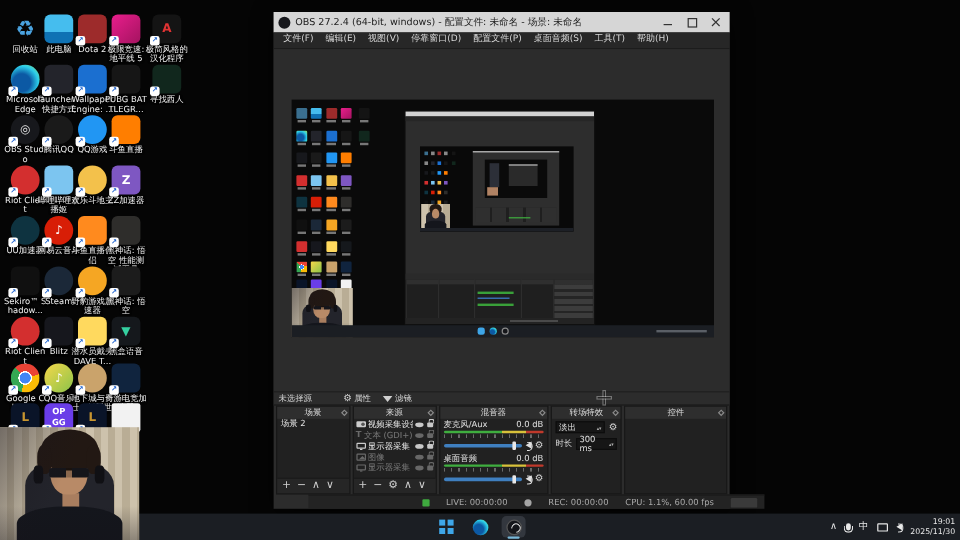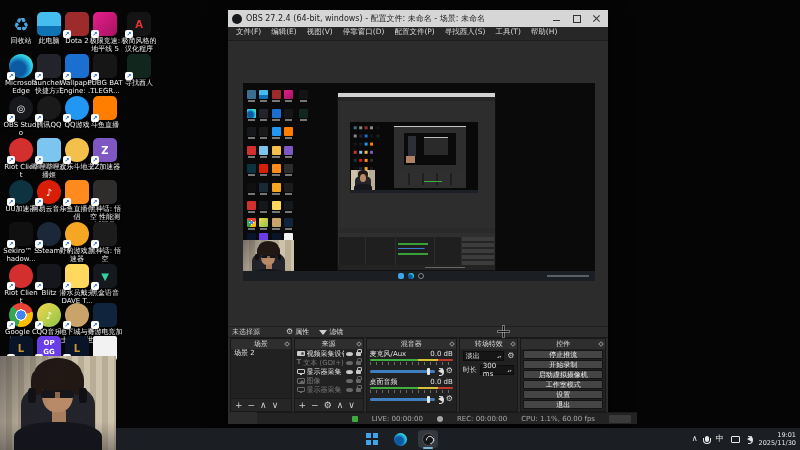--- a/index.html
+++ b/index.html
@@ -415,21 +415,21 @@
       <span class="wc wc-max"></span>
       <span class="wc wc-close"></span>
     </div>
 
     <div id="obs-menubar">
         <span class="menu-item">文件(F)</span>
         <span class="menu-item">编辑(E)</span>
         <span class="menu-item">视图(V)</span>
         <span class="menu-item">停靠窗口(D)</span>
         <span class="menu-item">配置文件(P)</span>
-        <span class="menu-item">寻找西人(S)</span>
+        <span class="menu-item">桌面音频(S)</span>
         <span class="menu-item">工具(T)</span>
         <span class="menu-item">帮助(H)</span>
       </div>
 
     <div id="obs-preview">
       <div id="canvas">
         <div id="mini-icons">
             <span class="mini-ic" style="left: 3.96px; top: 7.28px; width: 9px; height: 9px; background: rgb(58, 111, 143);">
               <i></i>
             </span>
@@ -731,28 +731,20 @@
             </span>
           </div>
         </div>
       </div>
 
       <div class="dock" id="dock-controls">
         <div class="dock-h">
           <span>控件</span>
           <i class="pin"></i>
         </div>
-        <div class="dock-body" id="controls-body">
-            <div class="ctl-btn">停止推流</div>
-            <div class="ctl-btn">开始录制</div>
-            <div class="ctl-btn">启动虚拟摄像机</div>
-            <div class="ctl-btn">工作室模式</div>
-            <div class="ctl-btn">设置</div>
-            <div class="ctl-btn">退出</div>
-          </div>
       </div>
     </div>
 
     <div id="statusbar">
       <span class="st-live"></span>
       <span>LIVE: 00:00:00</span>
       <span class="st-rec"></span>
       <span>REC: 00:00:00</span>
       <span>CPU: 1.1%, 60.00 fps</span>
       <span class="st-box"></span>

